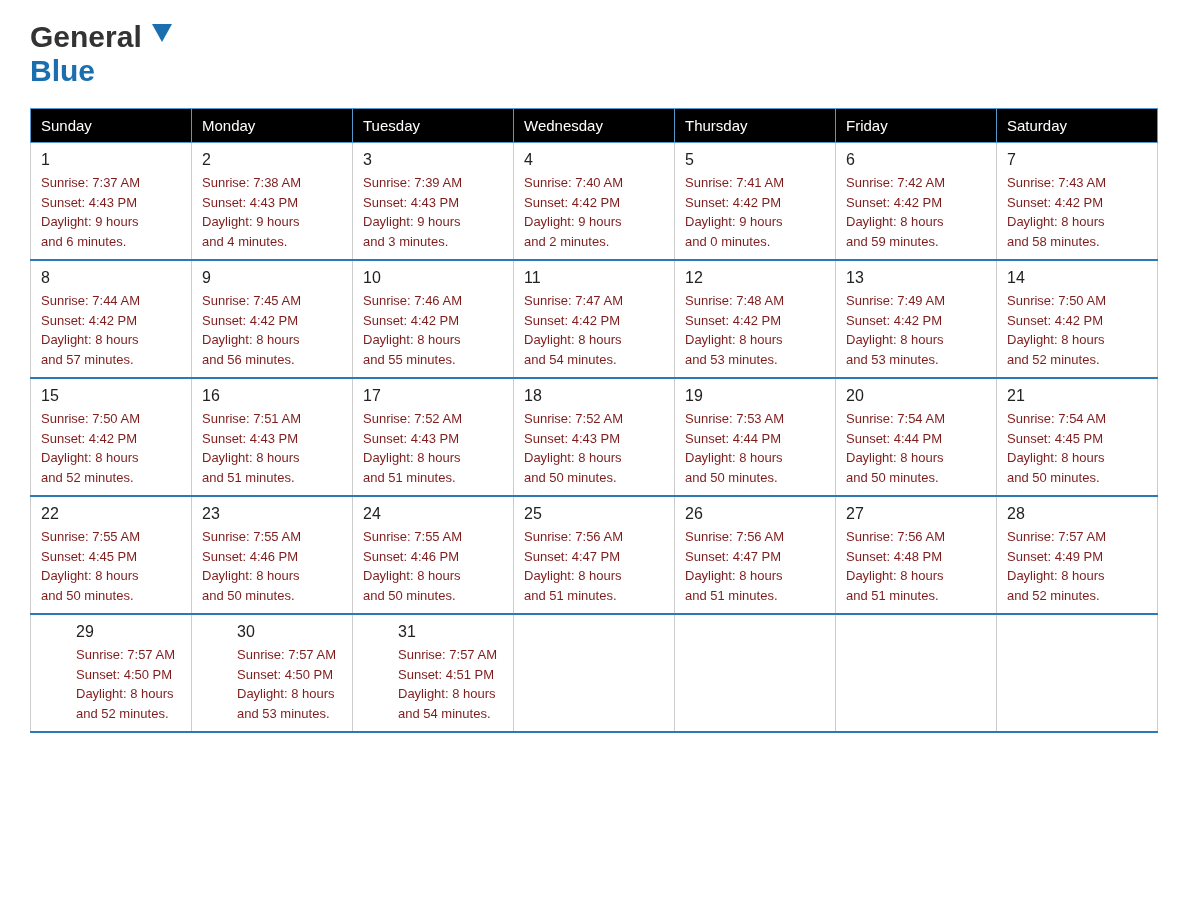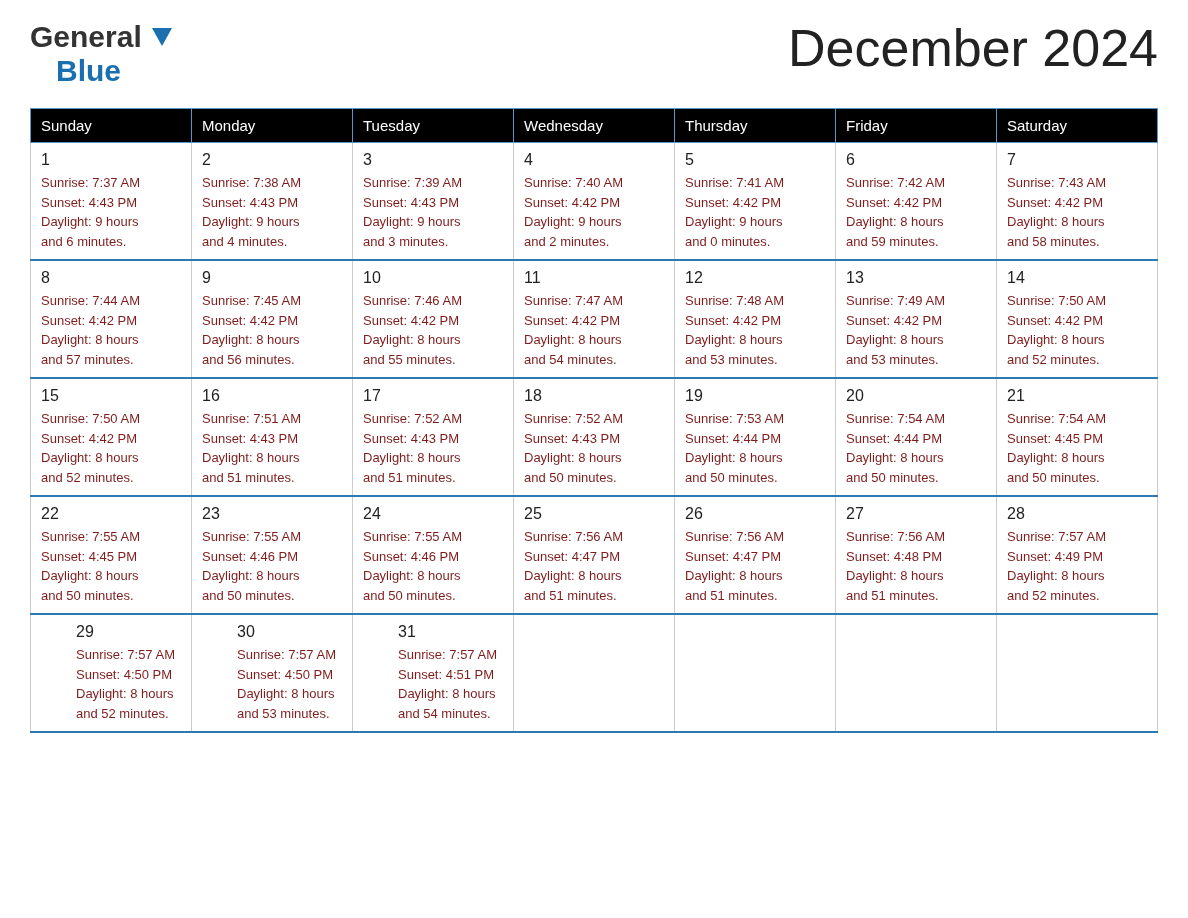--- a/index.html
+++ b/index.html
@@ -76,46 +76,45 @@
     }
     .calendar tbody tr:last-child td {
       border-bottom: 2px solid #2a7ab5;
       padding-left: 45px;
     }
     .row-separator td {
       border-top: 2px solid #2a7ab5;
     }
     .logo-row {
       display: flex;
-      align-items: center;
+      align-items: flex-start;
       gap: 8px;
     }
     .logo-text-general {
       font-size: 30px;
       font-weight: bold;
       color: #333;
     }
   </style>
 </head>
 <body>
 
 <div class="header">
   <div class="logo">
     <div class="logo-row">
       <span class="logo-text-general">General</span>
       <svg width="20" height="22" viewBox="0 0 20 22" style="margin-left:2px; margin-top:4px;">
         <polygon points="0,0 20,0 10,18" fill="#1a6faf"></polygon>
       </svg>
     </div>
     <div>
-      <span style="font-size:30px; font-weight:bold; color:#1a6faf;margin-left:26px;">Blue</span>
+      <span style="font-size:30px; font-weight:bold; color:#1a6faf;">Blue</span>
     </div>
   </div>
   <div class="title-area">
-    <div class="month-title">December 2024</div>
   </div>
 </div>
 
 <table class="calendar">
   <thead>
     <tr>
       <th>Sunday</th>
       <th>Monday</th>
       <th>Tuesday</th>
       <th>Wednesday</th>

